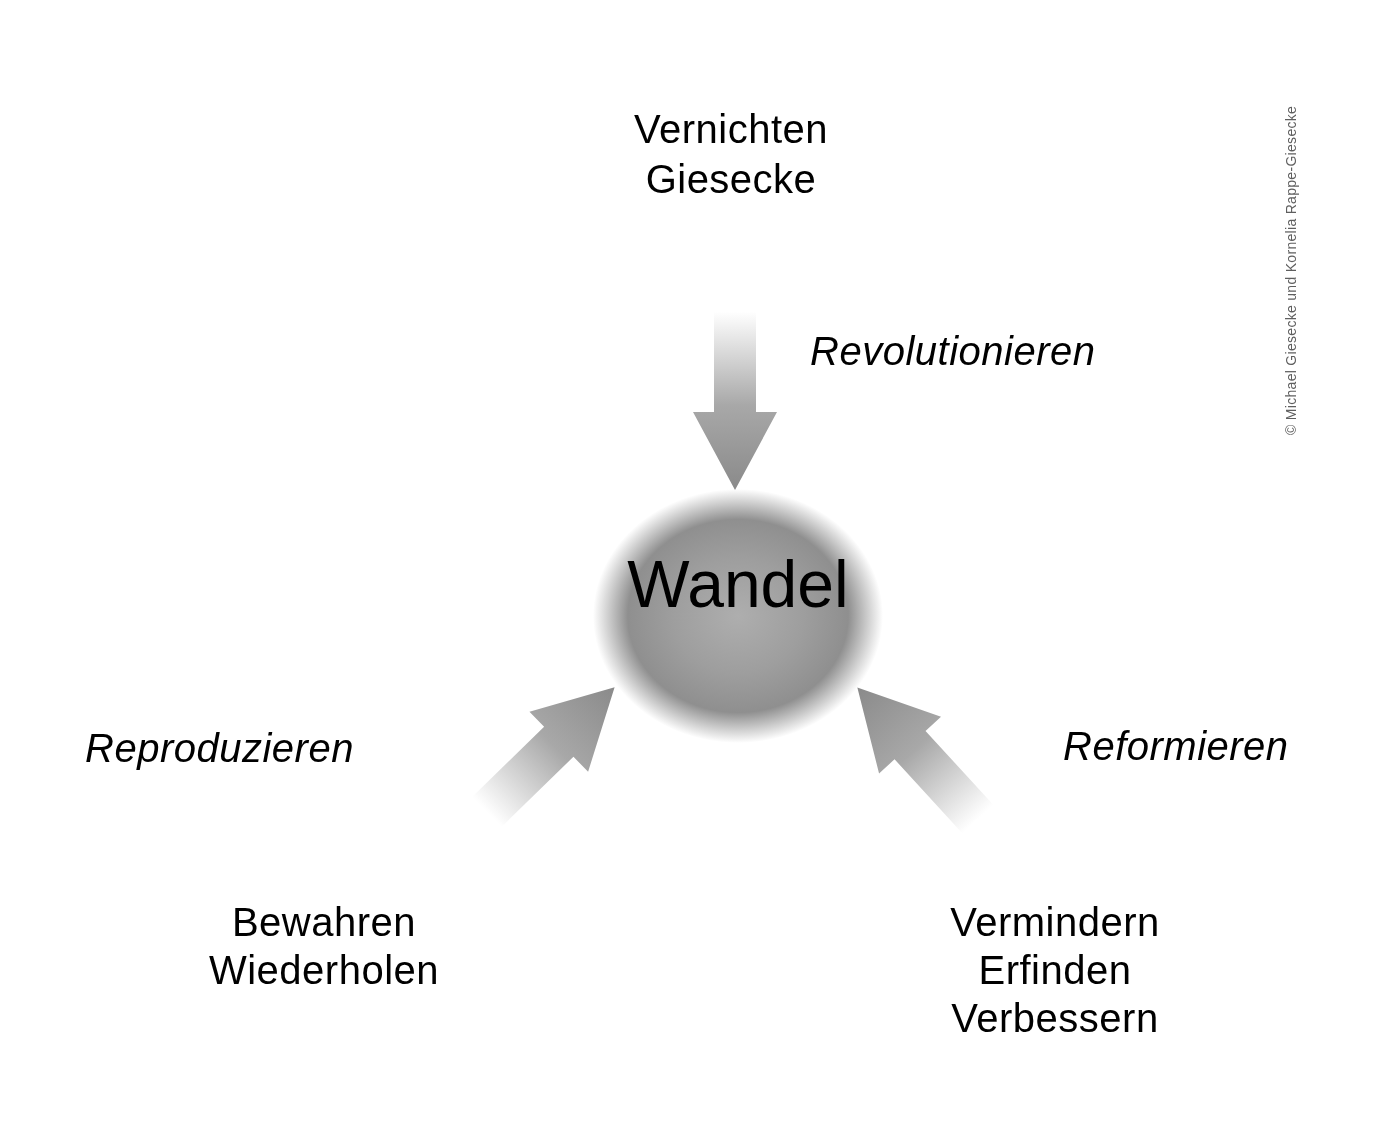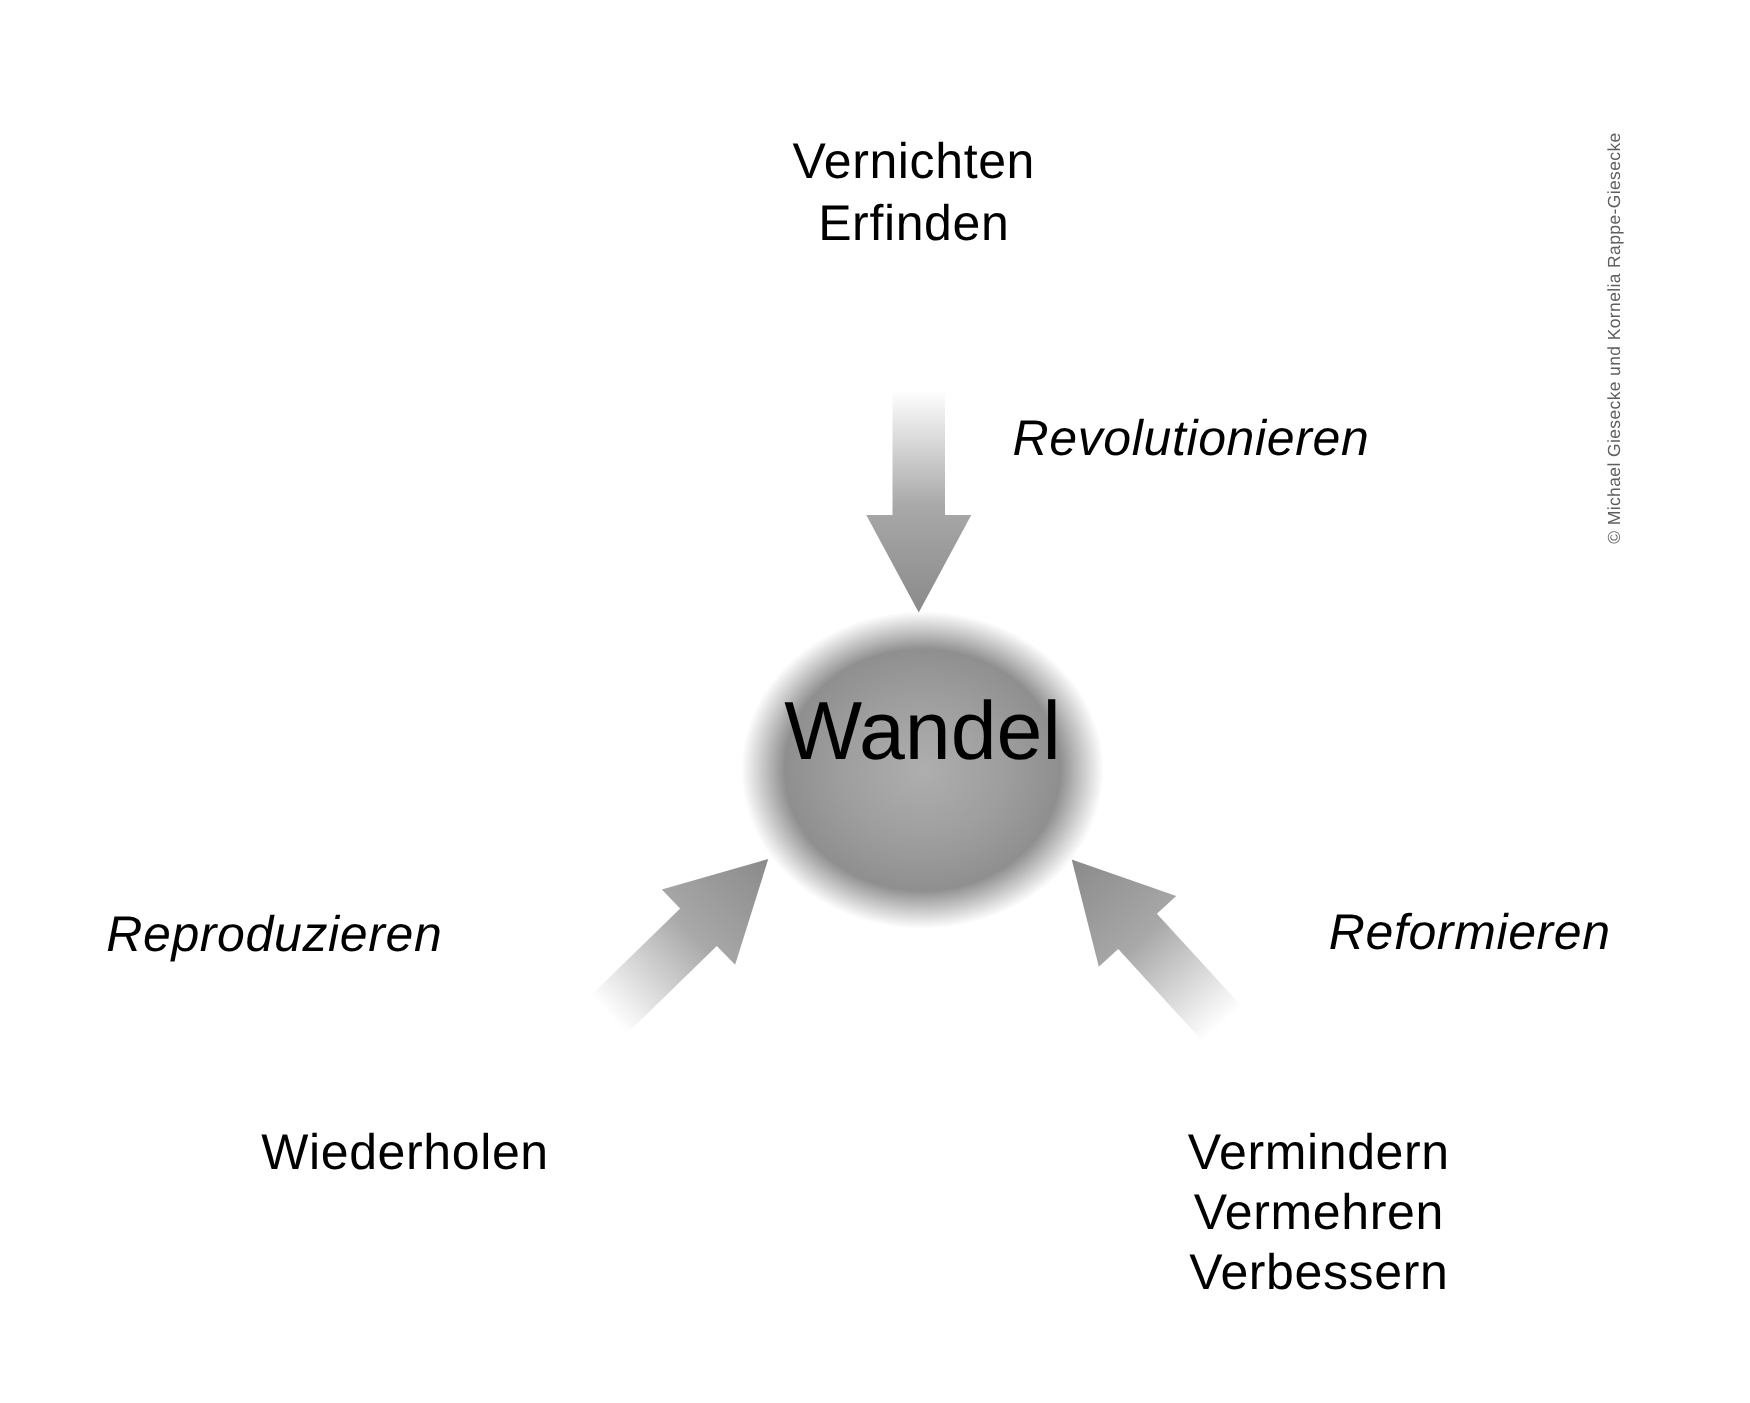--- a/index.html
+++ b/index.html
@@ -101,36 +101,37 @@
       <polygon points="0,-21 145,-21 145,-42 223,0 145,42 145,21 0,21" fill="url(#arrowGrad)"></polygon>
     </g>
 
     <g transform="translate(1008,852) rotate(-132.5)">
       <polygon points="0,-21 145,-21 145,-42 223,0 145,42 145,21 0,21" fill="url(#arrowGrad)"></polygon>
     </g>
   </svg>
 
   <div class="word-block wb-top">
     <div class="line">Vernichten</div>
-    <div class="line">Erfinden</div>
+    <div class="line">Giesecke</div>
   </div>
 
   <div class="arrow-label al-revolutionieren">Revolutionieren</div>
 
   <div class="center-label">Wandel</div>
 
   <div class="arrow-label al-reproduzieren">Reproduzieren</div>
 
   <div class="arrow-label al-reformieren">Reformieren</div>
 
   <div class="word-block wb-left">
+    <div class="line">Bewahren</div>
     <div class="line">Wiederholen</div>
   </div>
 
   <div class="word-block wb-right">
     <div class="line">Vermindern</div>
-    <div class="line">Vermehren</div>
+    <div class="line">Erfinden</div>
     <div class="line">Verbessern</div>
   </div>
 
   <div class="copyright">© Michael Giesecke und Kornelia Rappe-Giesecke</div>
 
 </div>
 
 </body></html>

